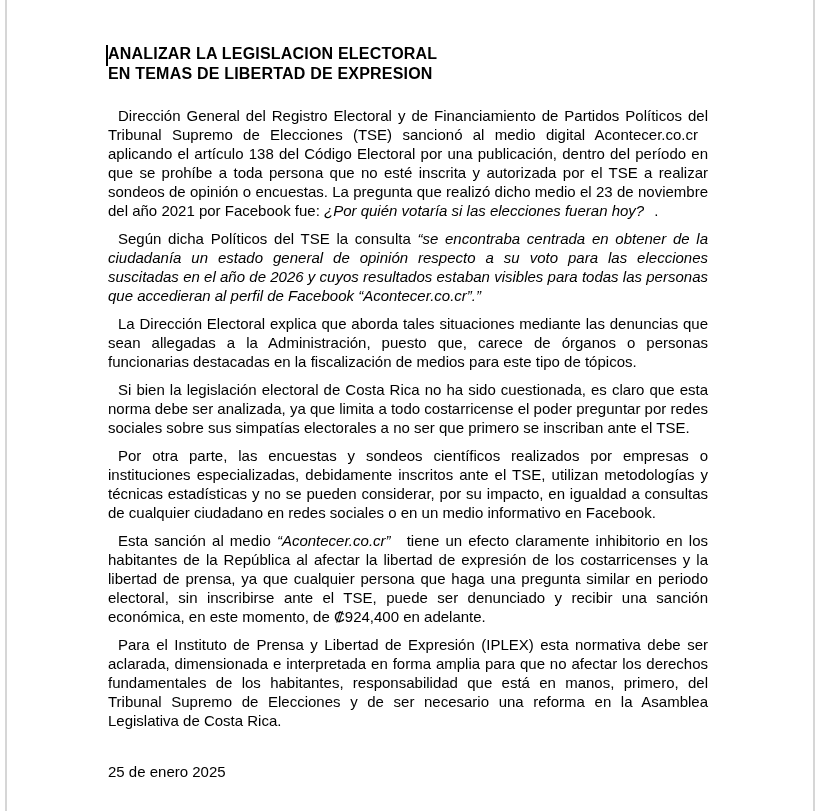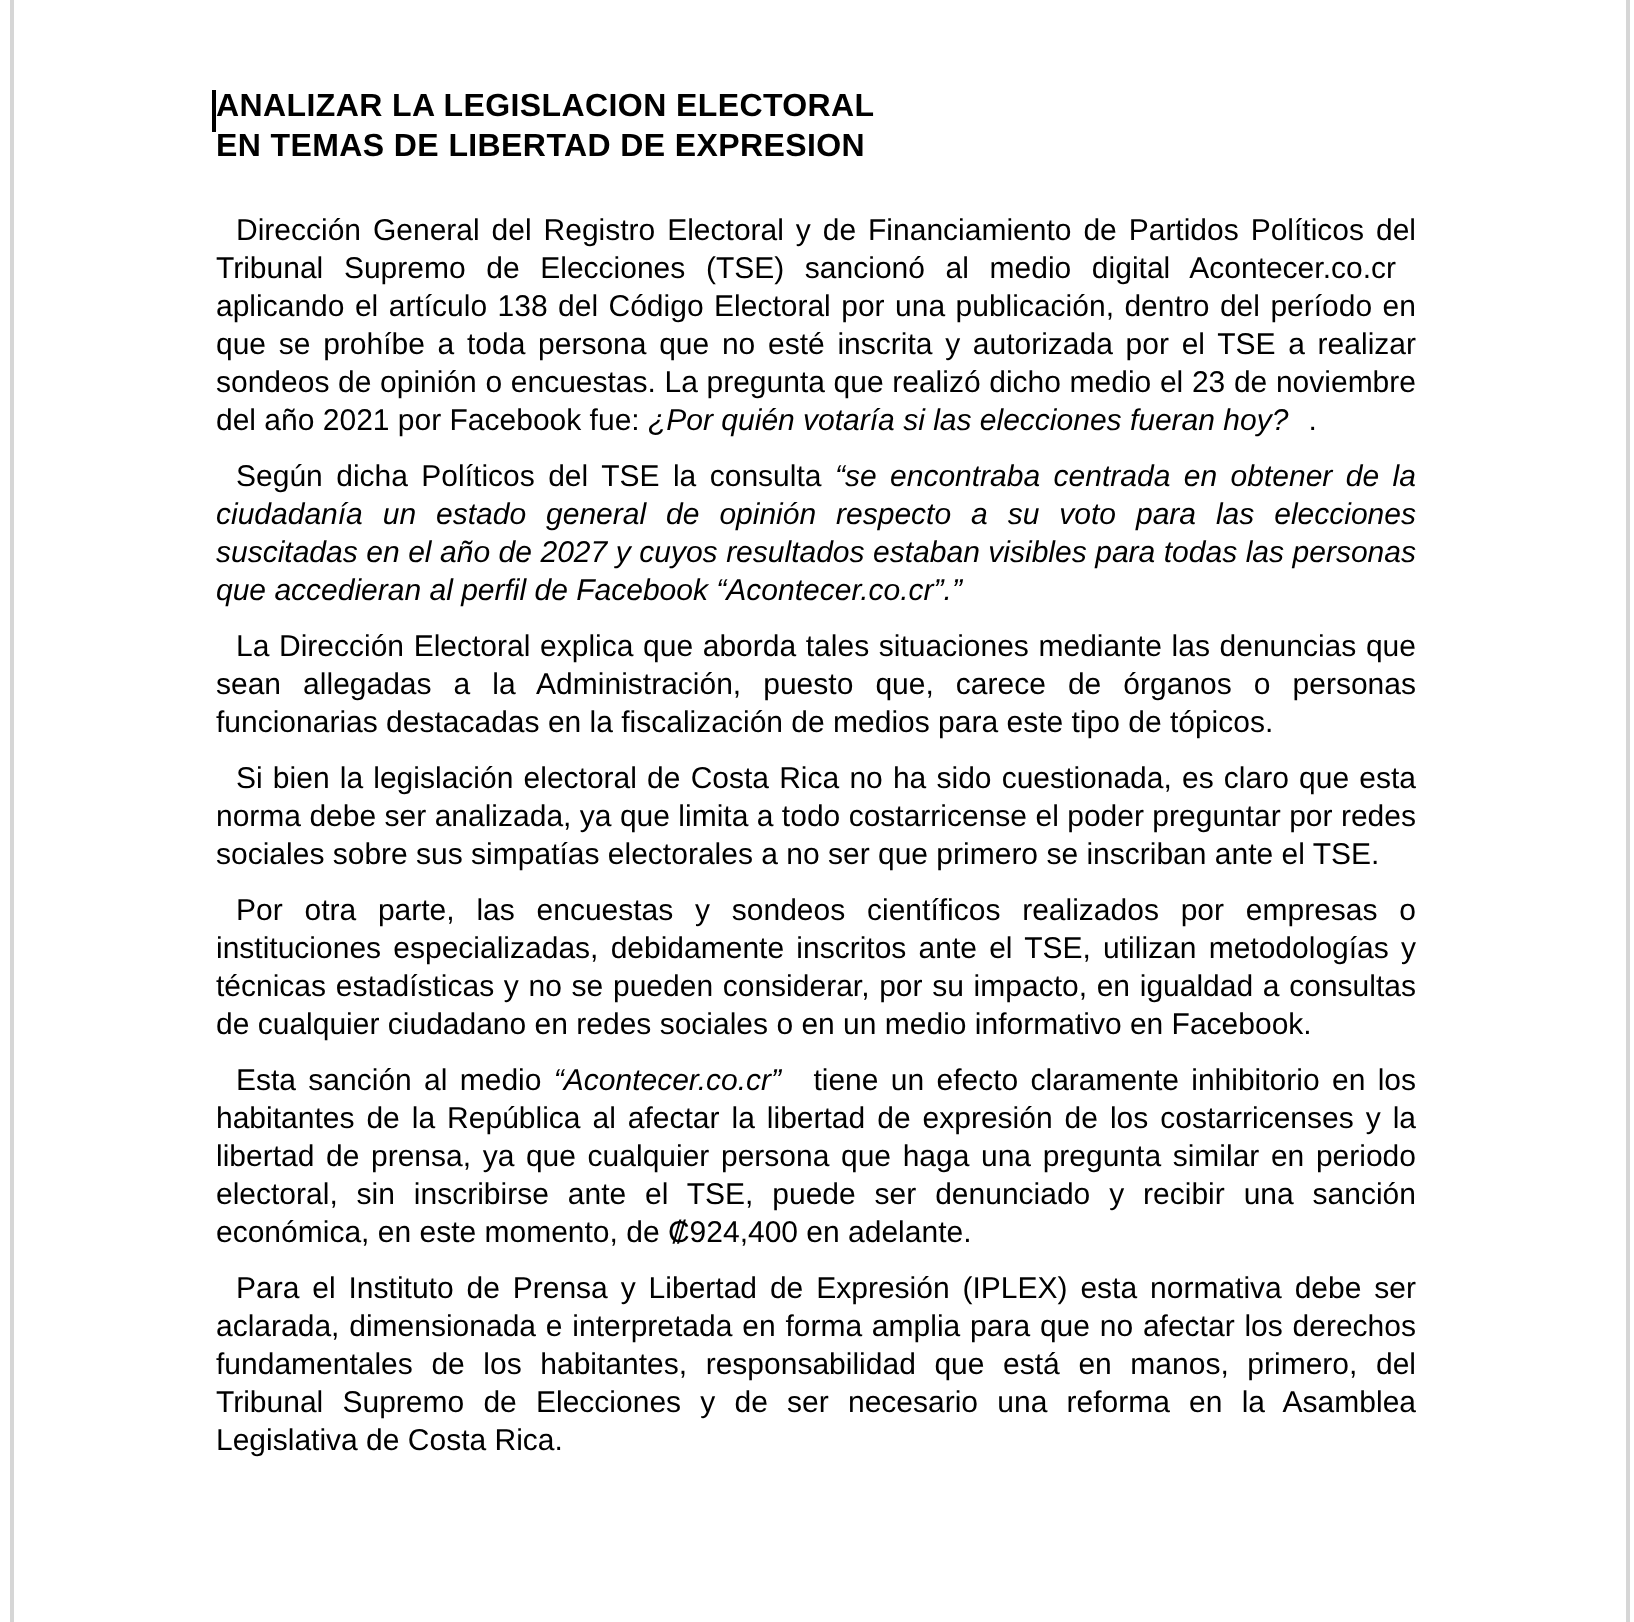--- a/index.html
+++ b/index.html
@@ -66,23 +66,24 @@
 
 <div class="doc-content">
   <h1 class="doc-title">
     <span class="caret"></span>
     <span>ANALIZAR LA LEGISLACION ELECTORAL</span><br>
     <span>EN TEMAS DE LIBERTAD DE EXPRESION</span>
   </h1>
 
   <div class="doc-body">
       <p><span class="run-normal">Dirección General del Registro Electoral y de Financiamiento de Partidos Políticos del Tribunal Supremo de Elecciones (TSE) sancionó al medio digital </span><span class="run-bold">Acontecer.co.cr</span><span class="run-normal"> aplicando el artículo 138 del Código Electoral por una publicación, dentro del período en que se prohíbe a toda persona que no esté inscrita y autorizada por el TSE a realizar sondeos de opinión o encuestas. La pregunta que realizó dicho medio el 23 de noviembre del año 2021 por Facebook fue: </span><span class="run-italic">¿Por quién votaría si las elecciones fueran hoy?</span><span class="run-normal">.</span></p>
-      <p><span class="run-normal">Según dicha Políticos del TSE la consulta </span><span class="run-italic">“se encontraba centrada en obtener de la ciudadanía un estado general de opinión respecto a su voto para las elecciones suscitadas en el año de 2027 y cuyos resultados estaban visibles para todas las personas que accedieran al perfil de Facebook “Acontecer.co.cr”.”</span></p>
+      <p><span class="run-normal">Según dicha Políticos del TSE la consulta </span><span class="run-italic">“se encontraba centrada en obtener de la ciudadanía un estado general de opinión respecto a su voto para las elecciones suscitadas en el año de 2026 y cuyos resultados estaban visibles para todas las personas que accedieran al perfil de Facebook “Acontecer.co.cr”.”</span></p>
       <p><span class="run-normal">La Dirección Electoral explica que aborda tales situaciones mediante las denuncias que sean allegadas a la Administración, puesto que, carece de órganos o personas funcionarias destacadas en la fiscalización de medios para este tipo de tópicos.</span></p>
       <p><span class="run-normal">Si bien la legislación electoral de Costa Rica no ha sido cuestionada, es claro que esta norma debe ser analizada, ya que limita a todo costarricense el poder preguntar por redes sociales sobre sus simpatías electorales a no ser que primero se inscriban ante el TSE.</span></p>
       <p><span class="run-normal">Por otra parte, las encuestas y sondeos científicos realizados por empresas o instituciones especializadas, debidamente inscritos ante el TSE, utilizan metodologías y técnicas estadísticas y no se pueden considerar, por su impacto, en igualdad a consultas de cualquier ciudadano en redes sociales o en un medio informativo en Facebook.</span></p>
       <p><span class="run-normal">Esta sanción al medio </span><span class="run-italic">“Acontecer.co.cr”</span><span class="run-normal"> tiene un efecto claramente inhibitorio en los habitantes de la República al afectar la libertad de expresión de los costarricenses y la libertad de prensa, ya que cualquier persona que haga una pregunta similar en periodo electoral, sin inscribirse ante el TSE, puede ser denunciado y recibir una sanción económica, en este momento, de ₡924,400 en adelante.</span></p>
       <p><span class="run-normal">Para el Instituto de Prensa y Libertad de Expresión (IPLEX) esta normativa debe ser aclarada, dimensionada e interpretada en forma amplia para que no afectar los derechos fundamentales de los habitantes, responsabilidad que está en manos, primero, del Tribunal Supremo de Elecciones y de ser necesario una reforma en la Asamblea Legislativa de Costa Rica.</span></p>
     </div>
 
   <div class="doc-footer">
+    <div>25 de enero 2025</div>
   </div>
 </div>
 
 </body></html>

